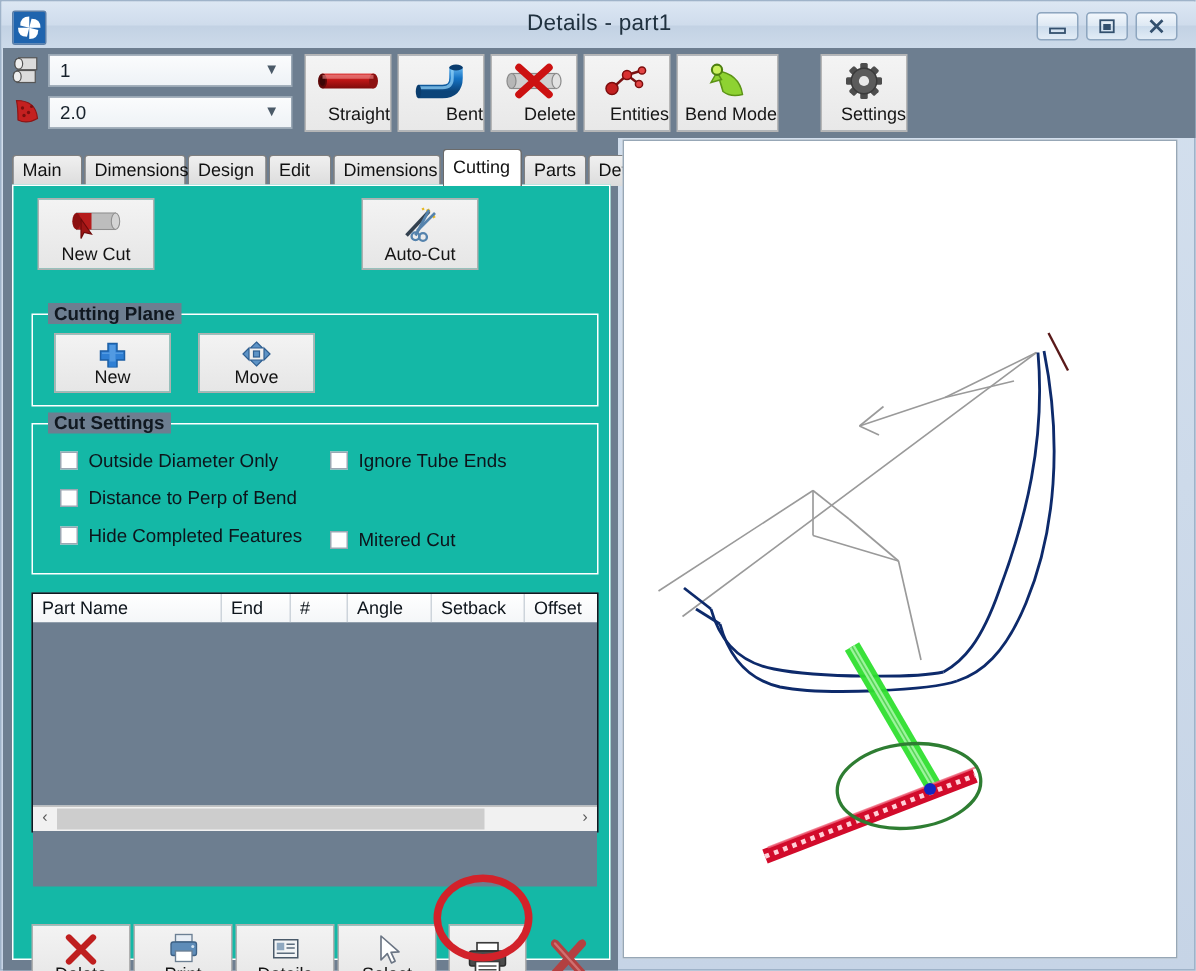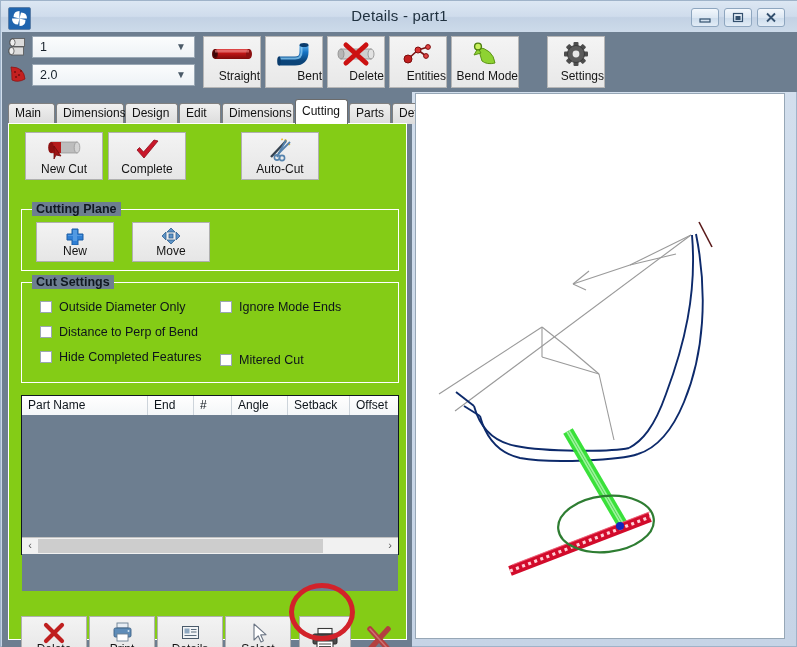--- a/index.html
+++ b/index.html
@@ -155,21 +155,21 @@
     background: #ffffff;
     border-color: #6b6b6b;
     z-index: 5;
   }
 
   #panelbody {
     position: absolute;
     left: 6px; top: 31px;
     width: 399px; height: 517px;
     box-sizing: border-box;
-    background: #84cc16;
+    background: #14b8a6;
     border: 1px solid #ffffff;
   }
 
   .pbtn {
     position: absolute;
     box-sizing: border-box;
     background: linear-gradient(180deg, #f3f3f3 0%, #e6e6e6 100%);
     border: 1px solid #b0b0b0;
     text-align: center;
   }
@@ -520,28 +520,20 @@
             <rect x="12" y="5" width="26" height="11" fill="#bdbdbd" stroke="#8f8f8f" stroke-width="0.7"></rect>
             <path d="M12 5 h10 v11 h-10 z" fill="#b51b1b"></path>
             <ellipse cx="38" cy="10.5" rx="2.8" ry="5.5" fill="#d4d4d4" stroke="#8f8f8f" stroke-width="0.7"></ellipse>
             <ellipse cx="12" cy="10.5" rx="2.8" ry="5.5" fill="#8c0f0f"></ellipse>
             <path d="M15 9 L22 19 L17 18 L15 22 Z" fill="#9d1515" stroke="#6d0a0a" stroke-width="0.8"></path>
           </svg>
         </span>
         <span class="lbl">New Cut</span>
       </div>
 
-      <div class="pbtn" id="pb-complete">
-        <span class="ico">
-          <svg width="40" height="26" viewBox="0 0 40 26">
-            <path d="M10 13 L17 21 L31 4 L27 3 L16.5 15 L12.5 10.5 Z" fill="#c9172a" stroke="#8d0d1c" stroke-width="0.8"></path>
-          </svg>
-        </span>
-        <span class="lbl">Complete</span>
-      </div>
 
       <div class="pbtn" id="pb-autocut">
         <span class="ico">
           <svg width="46" height="26" viewBox="0 0 46 26">
             <line x1="14" y1="20" x2="29" y2="4" stroke="#33414f" stroke-width="2.4"></line>
             <path d="M27 3 l2 -1 1 2 -2 1 z" fill="#e8b923"></path>
             <path d="M31 7 l1.6 -0.8 0.8 1.6 -1.6 0.8 z" fill="#e8b923"></path>
             <path d="M24 2 l1.4 -0.7 0.7 1.4 -1.4 0.7 z" fill="#e8b923"></path>
             <path d="M33 5 L21 17" stroke="#5583ad" stroke-width="1.8" fill="none"></path>
             <path d="M29 3 L20 20" stroke="#5583ad" stroke-width="1.8" fill="none"></path>
@@ -579,21 +571,21 @@
         </div>
       </div>
 
       <div class="groupbox" id="gb-settings">
         <div class="gtitle">Cut Settings</div>
 
         <div class="chkrow" style="left:18px; top:17px;">
           <span class="chkbox"></span><span>Outside Diameter Only</span>
         </div>
         <div class="chkrow" style="left:198px; top:17px;">
-          <span class="chkbox"></span><span>Ignore Mode Ends</span>
+          <span class="chkbox"></span><span>Ignore Tube Ends</span>
         </div>
         <div class="chkrow" style="left:18px; top:42px;">
           <span class="chkbox"></span><span>Distance to Perp of Bend</span>
         </div>
         <div class="chkrow" style="left:198px; top:42px;margin-top:28px;">
           <span class="chkbox"></span><span>Mitered Cut</span>
         </div>
         <div class="chkrow" style="left:18px; top:67px;">
           <span class="chkbox"></span><span>Hide Completed Features</span>
         </div>

